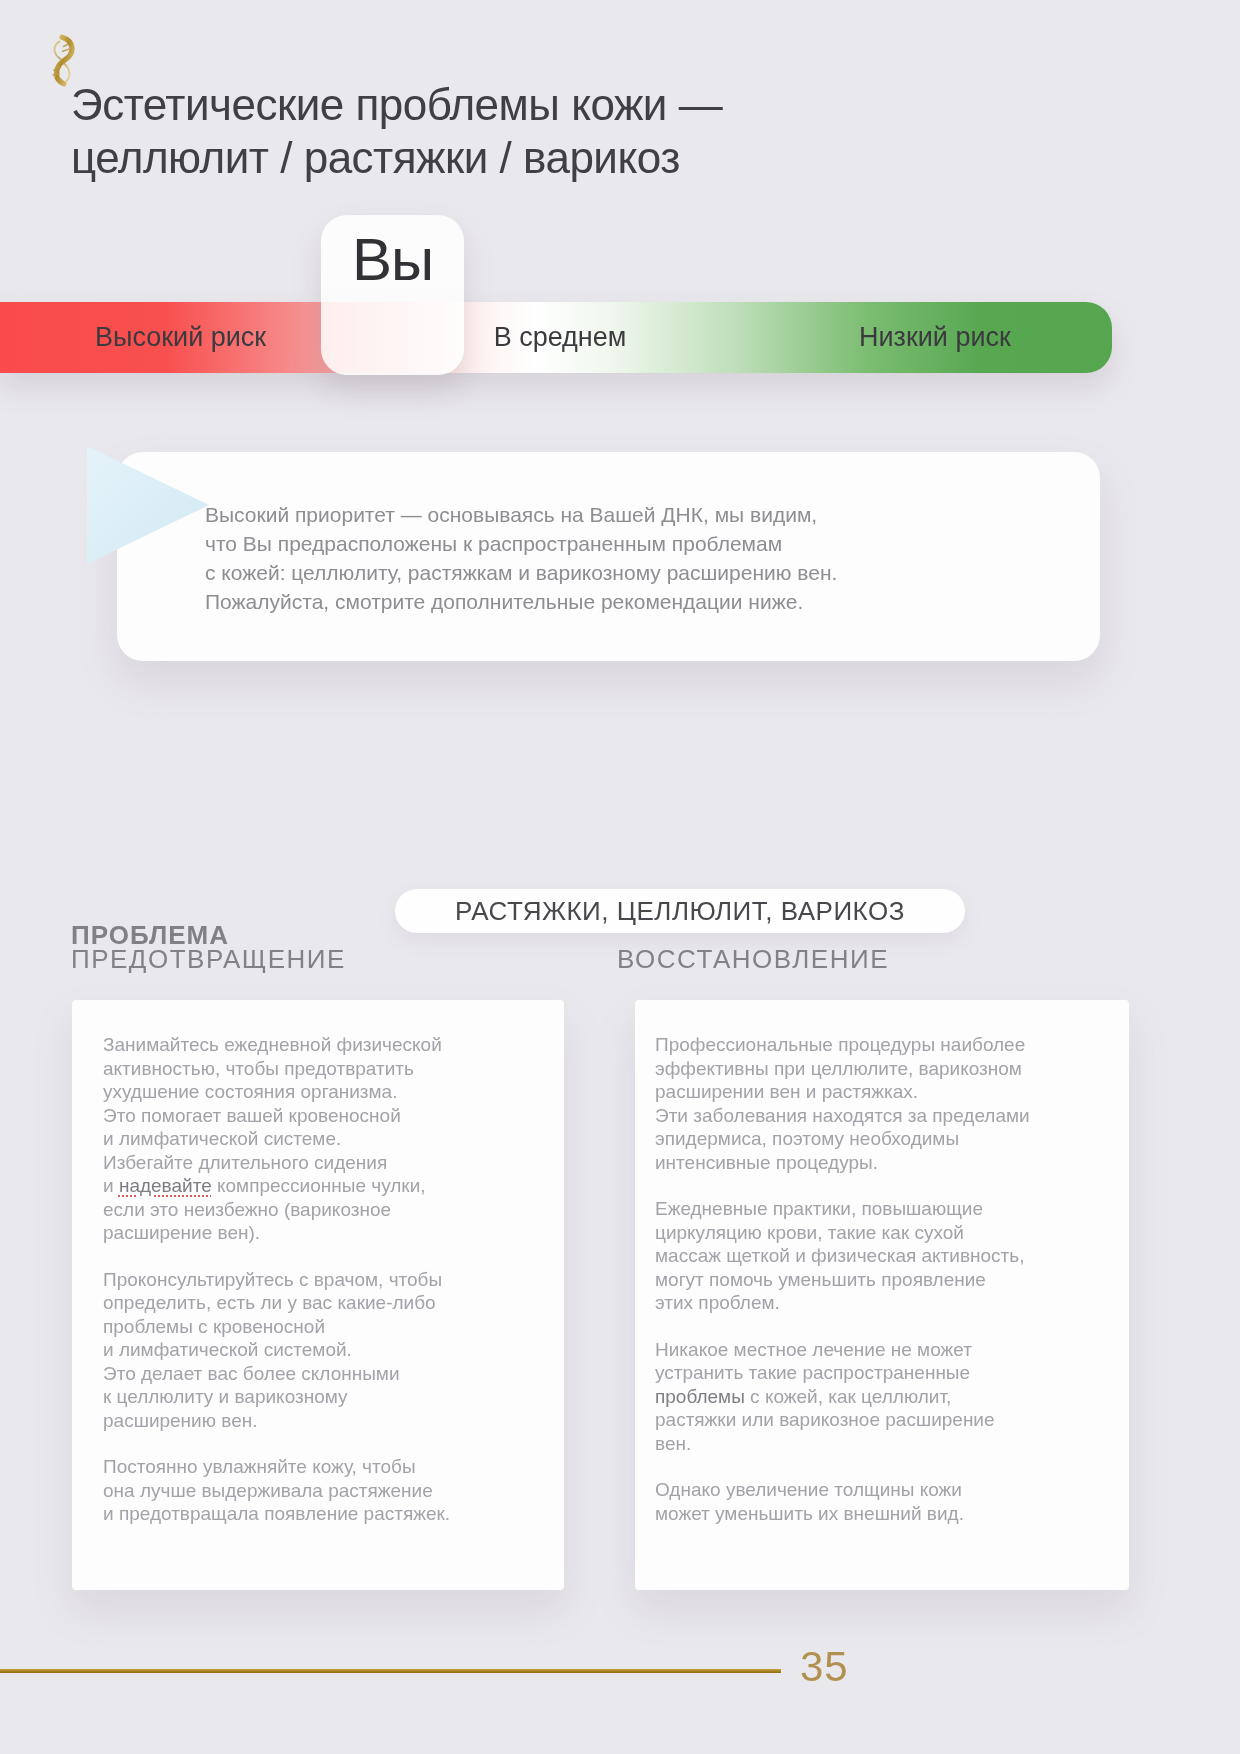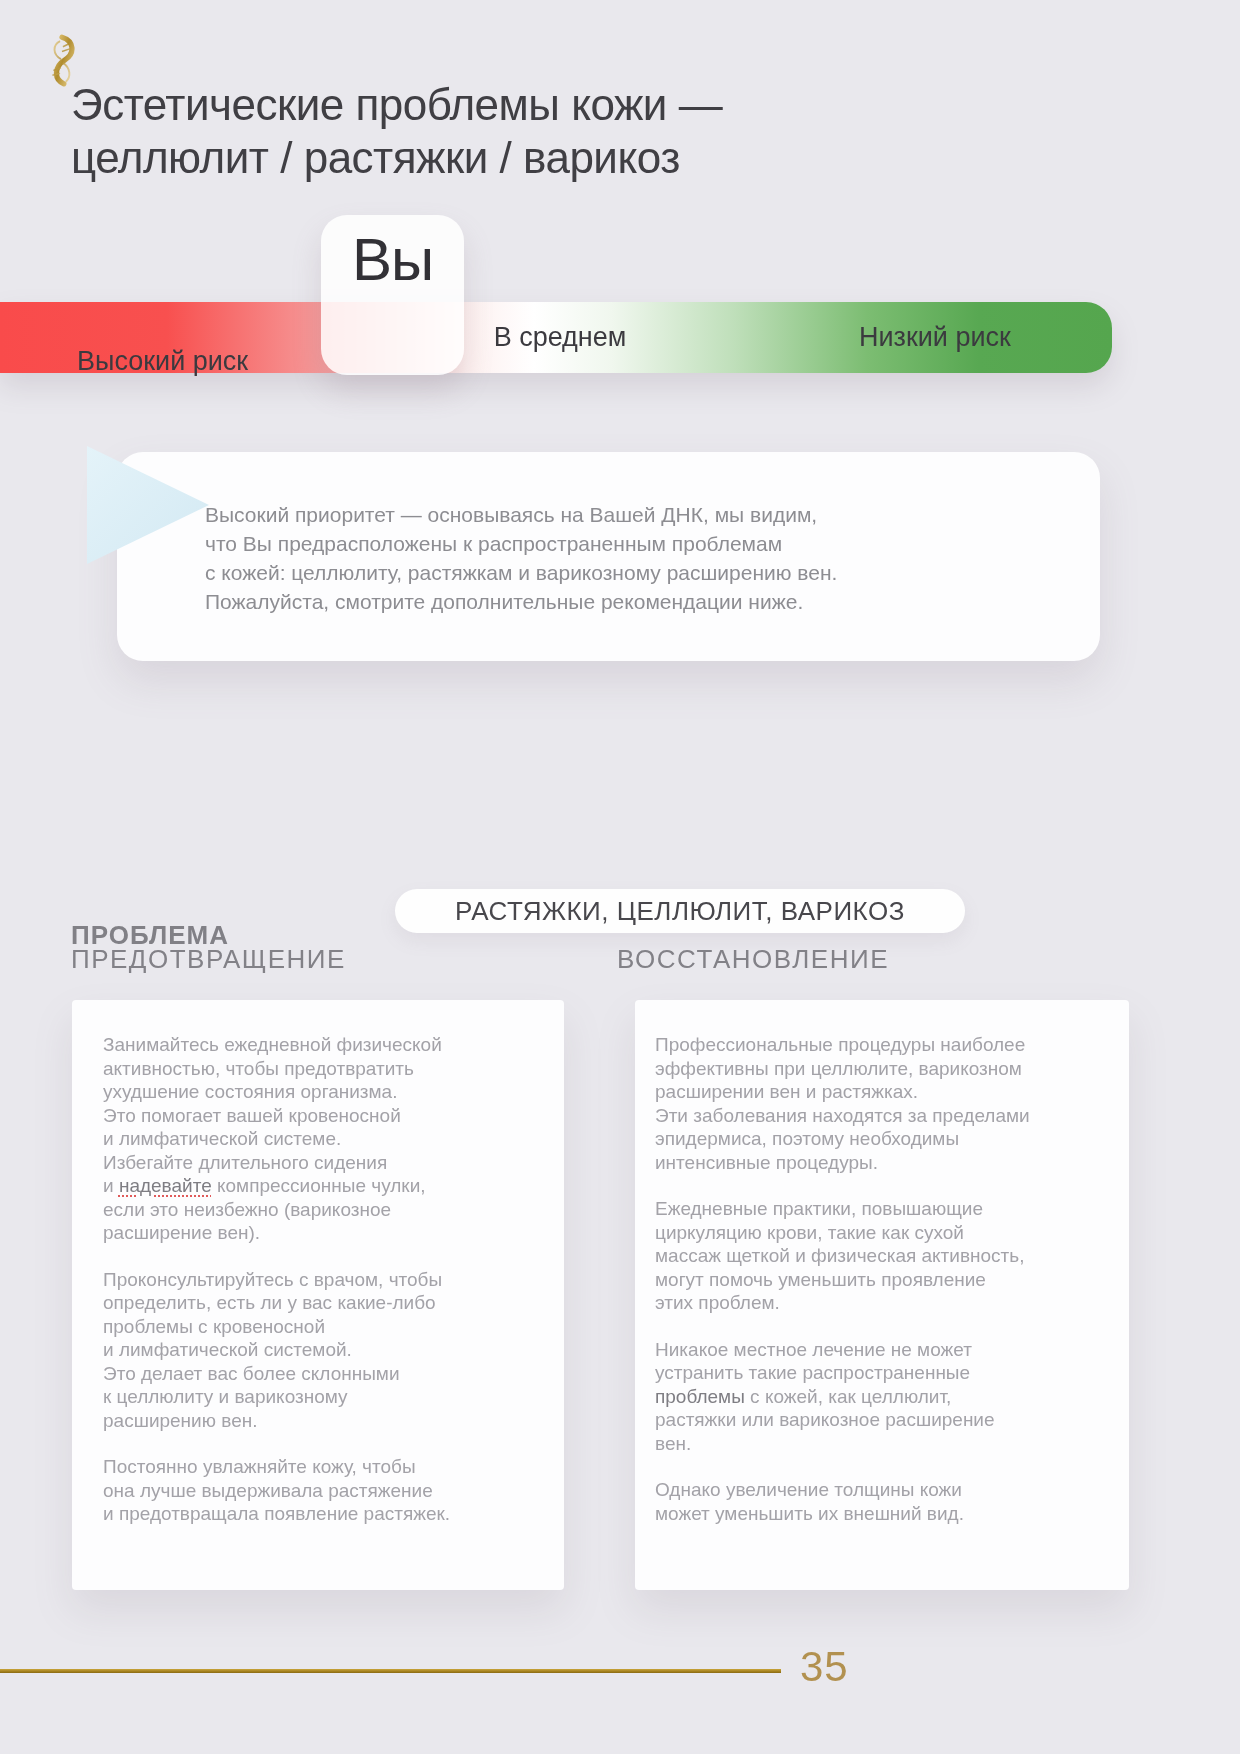--- a/index.html
+++ b/index.html
@@ -24,21 +24,21 @@
     background:linear-gradient(90deg,
       #f94b4b 0%, #f8504f 15%, #f5aaaa 32%, #fdf0ef 42%, #ffffff 48%,
       #f0f7ee 55%, #bfdfba 66%, #7cbd72 78%, #58a852 88%, #55a64e 100%);
     box-shadow:0 14px 28px rgba(130,110,125,.18);
     z-index:1;
   }
   .risk-label {
     position:absolute; top:0; height:71px; line-height:71px;
     font-size:27px; font-weight:300; color:#3b3a3f; white-space:nowrap;
   }
-  .risk-label.high { left:77px;margin-top:24px; }
+  .risk-label.high { left:95px; }
   .risk-label.medium { left:560px; transform:translateX(-50%); }
   .risk-label.low { left:859px; }
   
   .you-box {
     position:absolute; left:321px; top:215px; width:143px; height:160px;
     border-radius:26px; background:rgba(255,255,255,.84);
     box-shadow:0 16px 30px rgba(140,115,130,.20);
     z-index:2; text-align:center;
   }
   .you-box .you-text {

